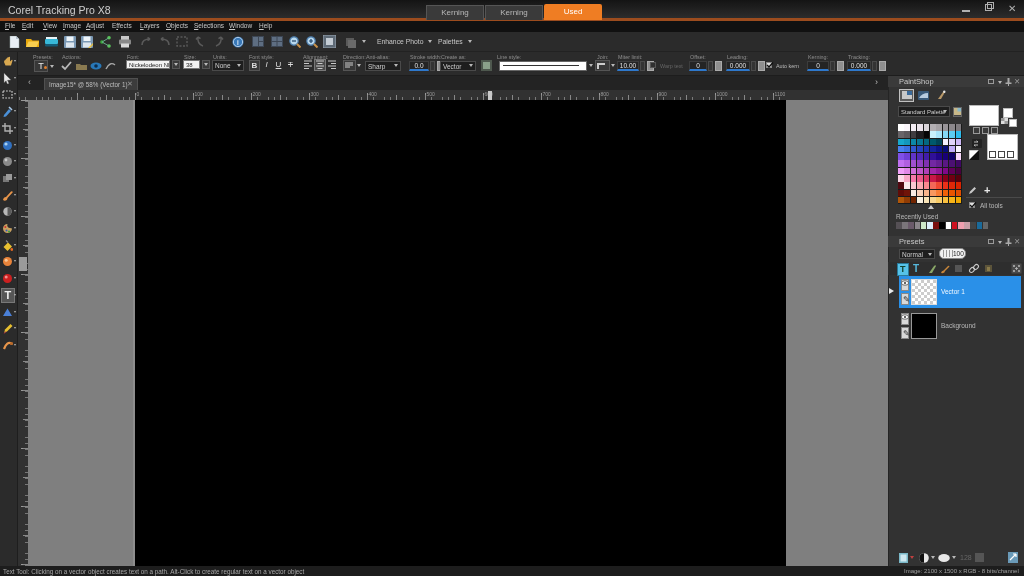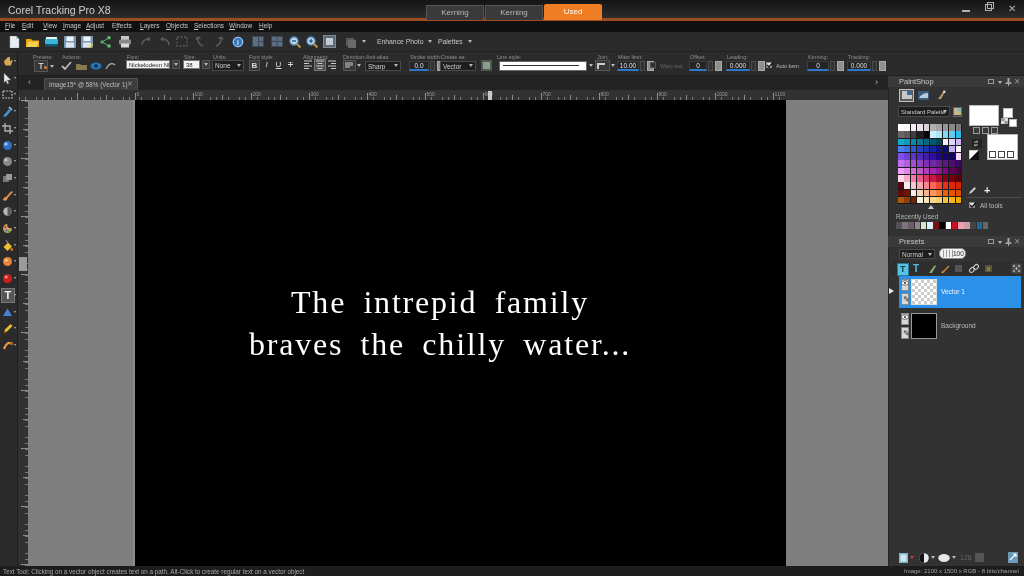--- a/index.html
+++ b/index.html
@@ -398,21 +398,20 @@
 <div class="ab" style="left:23px;top:419px;width:5px;height:1px;background:#888;"></div>
 <div class="ab" style="left:23px;top:448px;width:5px;height:1px;background:#888;"></div>
 <div class="ab" style="left:23px;top:477px;width:5px;height:1px;background:#888;"></div>
 <div class="ab" style="left:23px;top:506px;width:5px;height:1px;background:#888;"></div>
 <div class="ab" style="left:23px;top:535px;width:5px;height:1px;background:#888;"></div>
 <div class="ab" style="left:23px;top:564px;width:5px;height:1px;background:#888;"></div>
 <div class="ab" style="left:19px;top:257px;width:8px;height:14px;background:#9a9a9a;"></div>
 <div class="ab" style="left:28px;top:100px;width:860px;height:466px;background:#7f7f7f;"></div>
 <div class="ab" style="left:133px;top:100px;width:2px;height:466px;background:#8e8e8e;"></div>
 <div class="ab" style="left:135px;top:100px;width:651px;height:466px;background:#000;"></div>
-<div class="ab" style="left:135px;top:281px;width:610px;text-align:center;color:#fff;font-family:'Liberation Serif',serif;font-size:32px;line-height:42px;letter-spacing:1.8px;word-spacing:7.5px;">The intrepid family<br>braves the chilly water...</div>
 <div class="ab" style="left:888px;top:76px;width:136px;height:490px;background:#323232;border-left:1px solid #242424;"></div>
 <div class="ab" style="left:888px;top:76px;width:136px;height:11px;background:#3a3a3a;"></div>
 <div class="ab" style="left:899px;top:77px;color:#c8c8c8;font-size:7.5px;">PaintShop</div>
 <div class="ab" style="left:988px;top:79px;width:6px;height:5px;border:1px solid #999;"></div>
 <div class="da" style="left:998px;top:80.5px;"></div>
 <svg class="ab" style="left:1005px;top:78px;" width="7" height="8" viewBox="0 0 7 8">
       <rect x="2.5" y="0" width="2" height="5" fill="#aaa"></rect>
       <rect x="0.5" y="4.5" width="6" height="1.5" fill="#aaa"></rect>
       <rect x="3" y="6" width="1" height="2" fill="#aaa"></rect>
     </svg>

